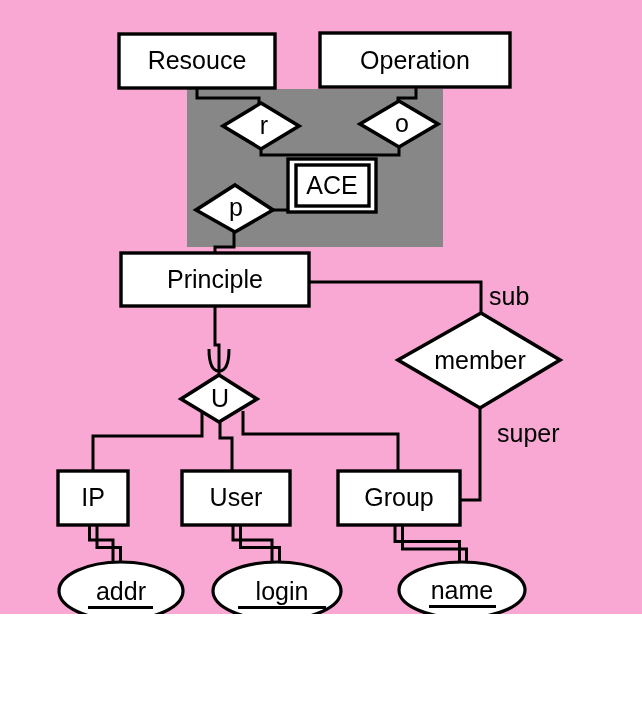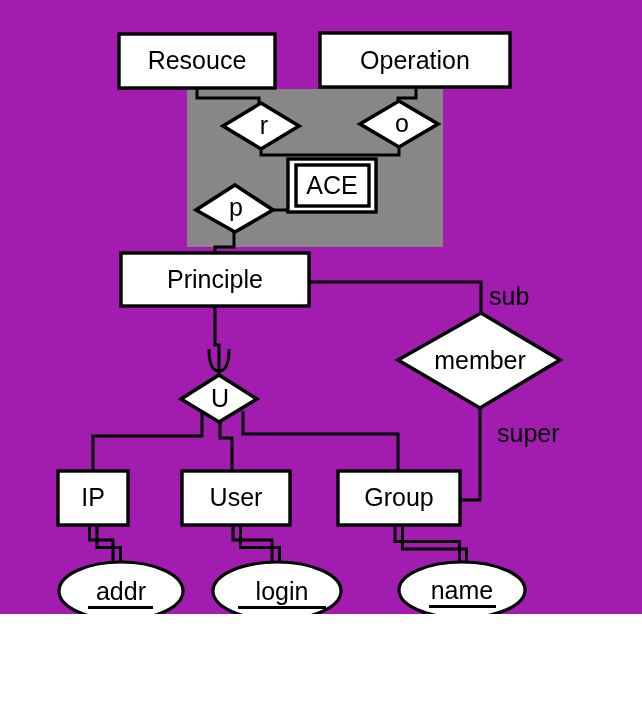--- a/index.html
+++ b/index.html
@@ -1,16 +1,16 @@
 <!DOCTYPE html>
 <html><head>
 <meta charset="utf-8">
 <style>
   html,body{margin:0;padding:0;background:#ffffff;}
-  .canvas{position:relative;width:642px;height:614px;background:#a21caf;overflow:hidden;text-decoration:underline;}
+  .canvas{position:relative;width:642px;height:614px;background:#f9a8d4;overflow:hidden;text-decoration:underline;}
   svg{display:block;}
   .box{fill:#ffffff;stroke:#000000;stroke-width:3.4;}
   .diamond{fill:#ffffff;stroke:#000000;stroke-width:3.6;stroke-linejoin:miter;}
   .ellipse{fill:#ffffff;stroke:#000000;stroke-width:3.2;}
   .conn{fill:none;stroke:#000000;stroke-width:3;}
   .ul{stroke:#000000;stroke-width:3;}
   .lbl{font-family:"Liberation Sans",sans-serif;font-size:25px;fill:#000000;}
   .mid{text-anchor:middle;}
 </style>
 </head>

